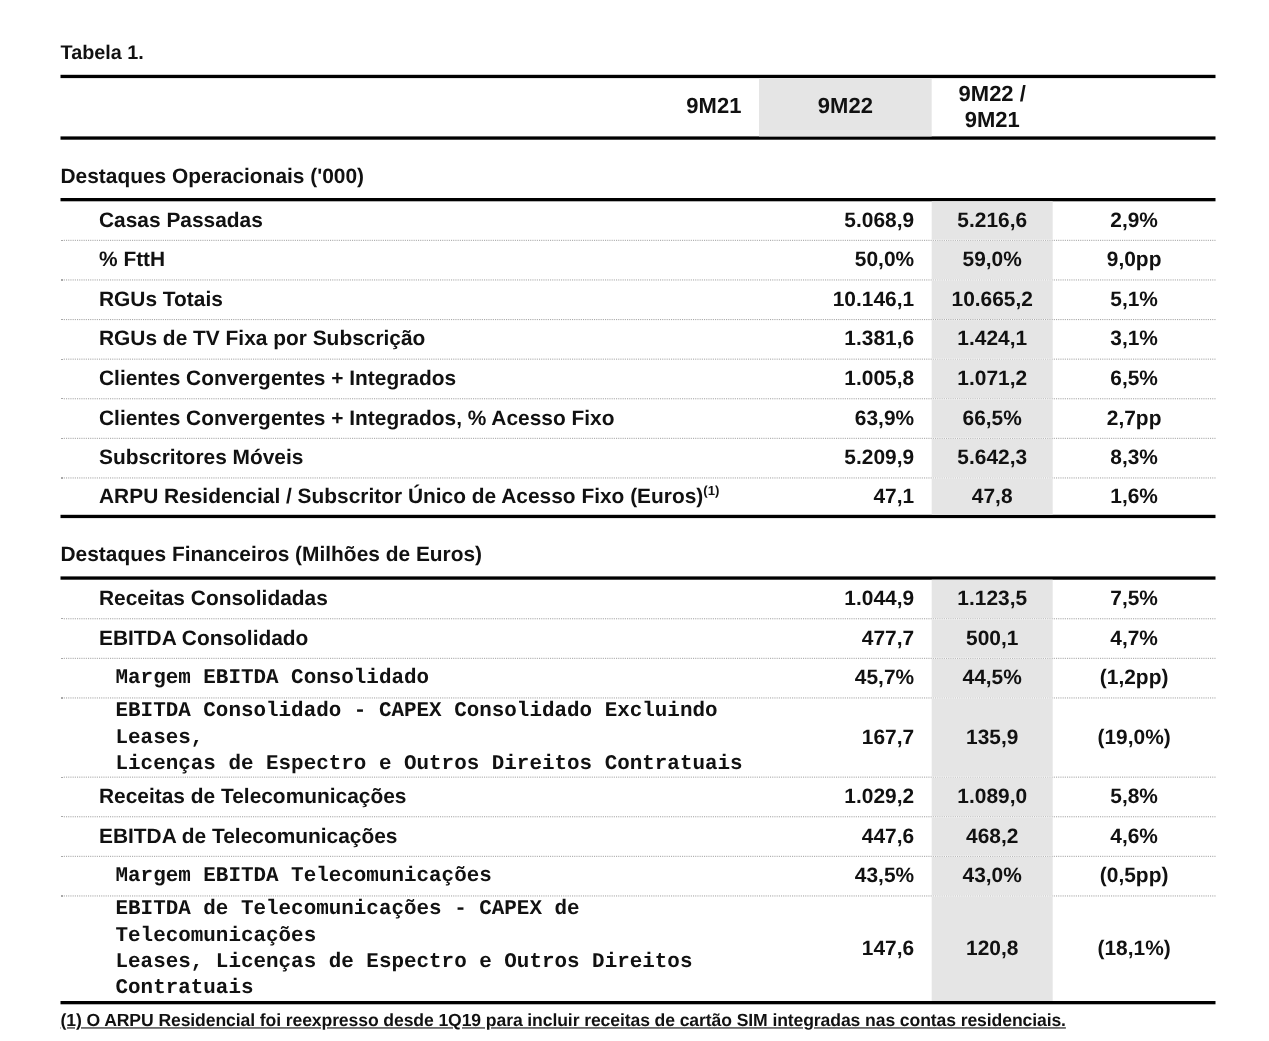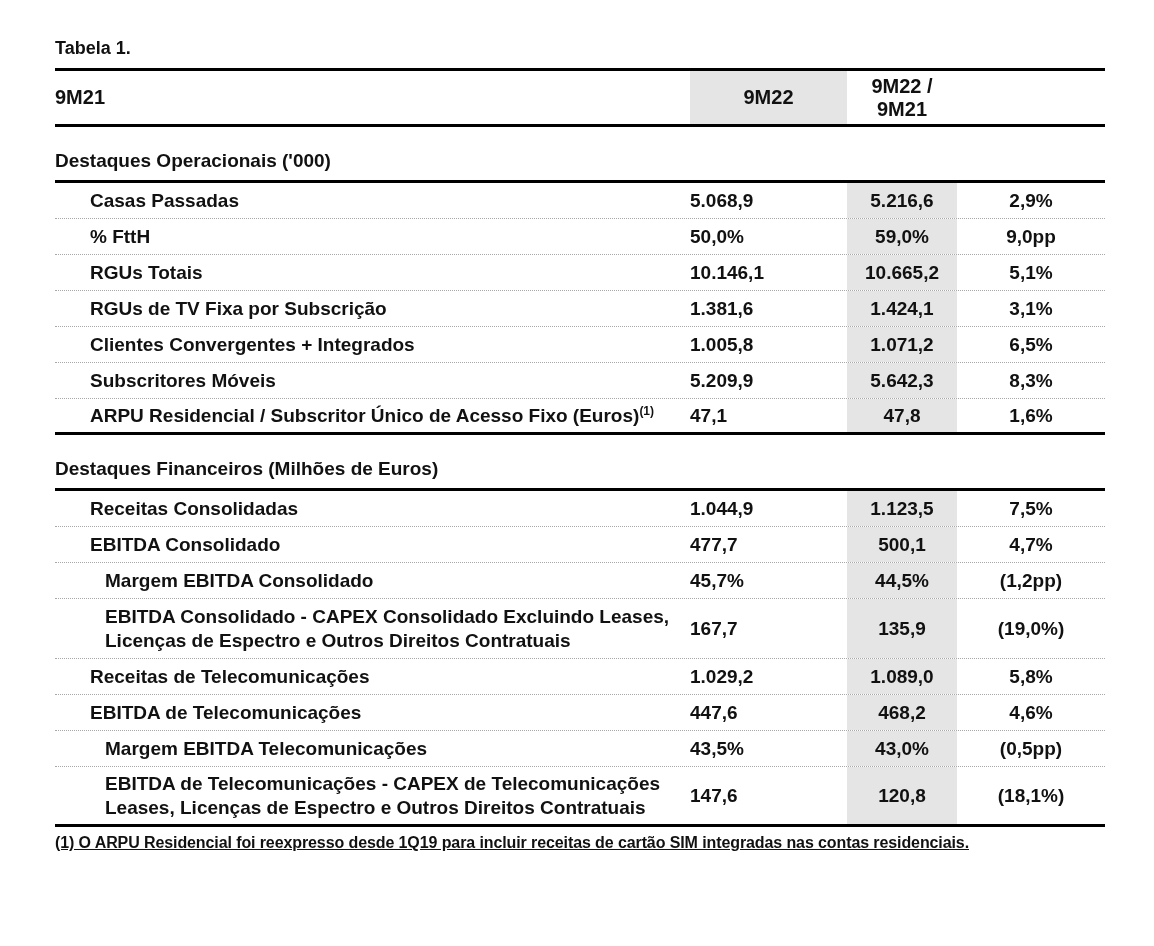--- a/index.html
+++ b/index.html
@@ -35,20 +35,21 @@
     box-sizing: border-box;
   }
   .header-row {
     height: 56px;
     border-bottom: 3px solid #000000;
     font-size: 20px;
     font-weight: 700;
   }
   .header-title { font-size: 20px; }
   .col-9m21 {
+    text-align: right;
     padding-right: 16px;
     box-sizing: border-box;
   }
   .col-9m22 {
     text-align: center;
     align-self: stretch;
     display: flex;
     align-items: center;
     justify-content: center;
   }
@@ -69,21 +70,21 @@
     border-bottom: 1px dotted #a8a8a8;
     font-size: 19px;
     font-weight: 700;
   }
   .row.double { min-height: 60px; }
   .row.last {
     border-bottom: 3px solid #000000;
   }
   .label { line-height: 1.25; }
   .label.indent-1 { padding-left: 35px; }
-  .label.indent-2 { padding-left: 50px; }
+  .label.indent-2 { padding-left: 50px; font-family: Liberation Mono, monospace; }
   .label sup {
     font-size: 12px;
     line-height: 0;
   }
   .footnote {
     padding-top: 7px;
     font-size: 16px;
     font-weight: 700;
     letter-spacing: -0.1px;
     text-decoration: underline;
@@ -149,20 +150,29 @@
   <div class="grid-row row">
     <div class="label indent-1">
       <div class="l1">Clientes Convergentes + Integrados</div>
 
     </div>
     <div class="col-9m21">1.005,8</div>
     <div class="col-9m22 hl">1.071,2</div>
     <div class="col-change">6,5%</div>
   </div>
 
+  <div class="grid-row row">
+    <div class="label indent-1">
+      <div class="l1">Clientes Convergentes + Integrados, % Acesso Fixo</div>
+
+    </div>
+    <div class="col-9m21">63,9%</div>
+    <div class="col-9m22 hl">66,5%</div>
+    <div class="col-change">2,7pp</div>
+  </div>
 
   <div class="grid-row row">
     <div class="label indent-1">
       <div class="l1">Subscritores Móveis</div>
 
     </div>
     <div class="col-9m21">5.209,9</div>
     <div class="col-9m22 hl">5.642,3</div>
     <div class="col-change">8,3%</div>
   </div>

